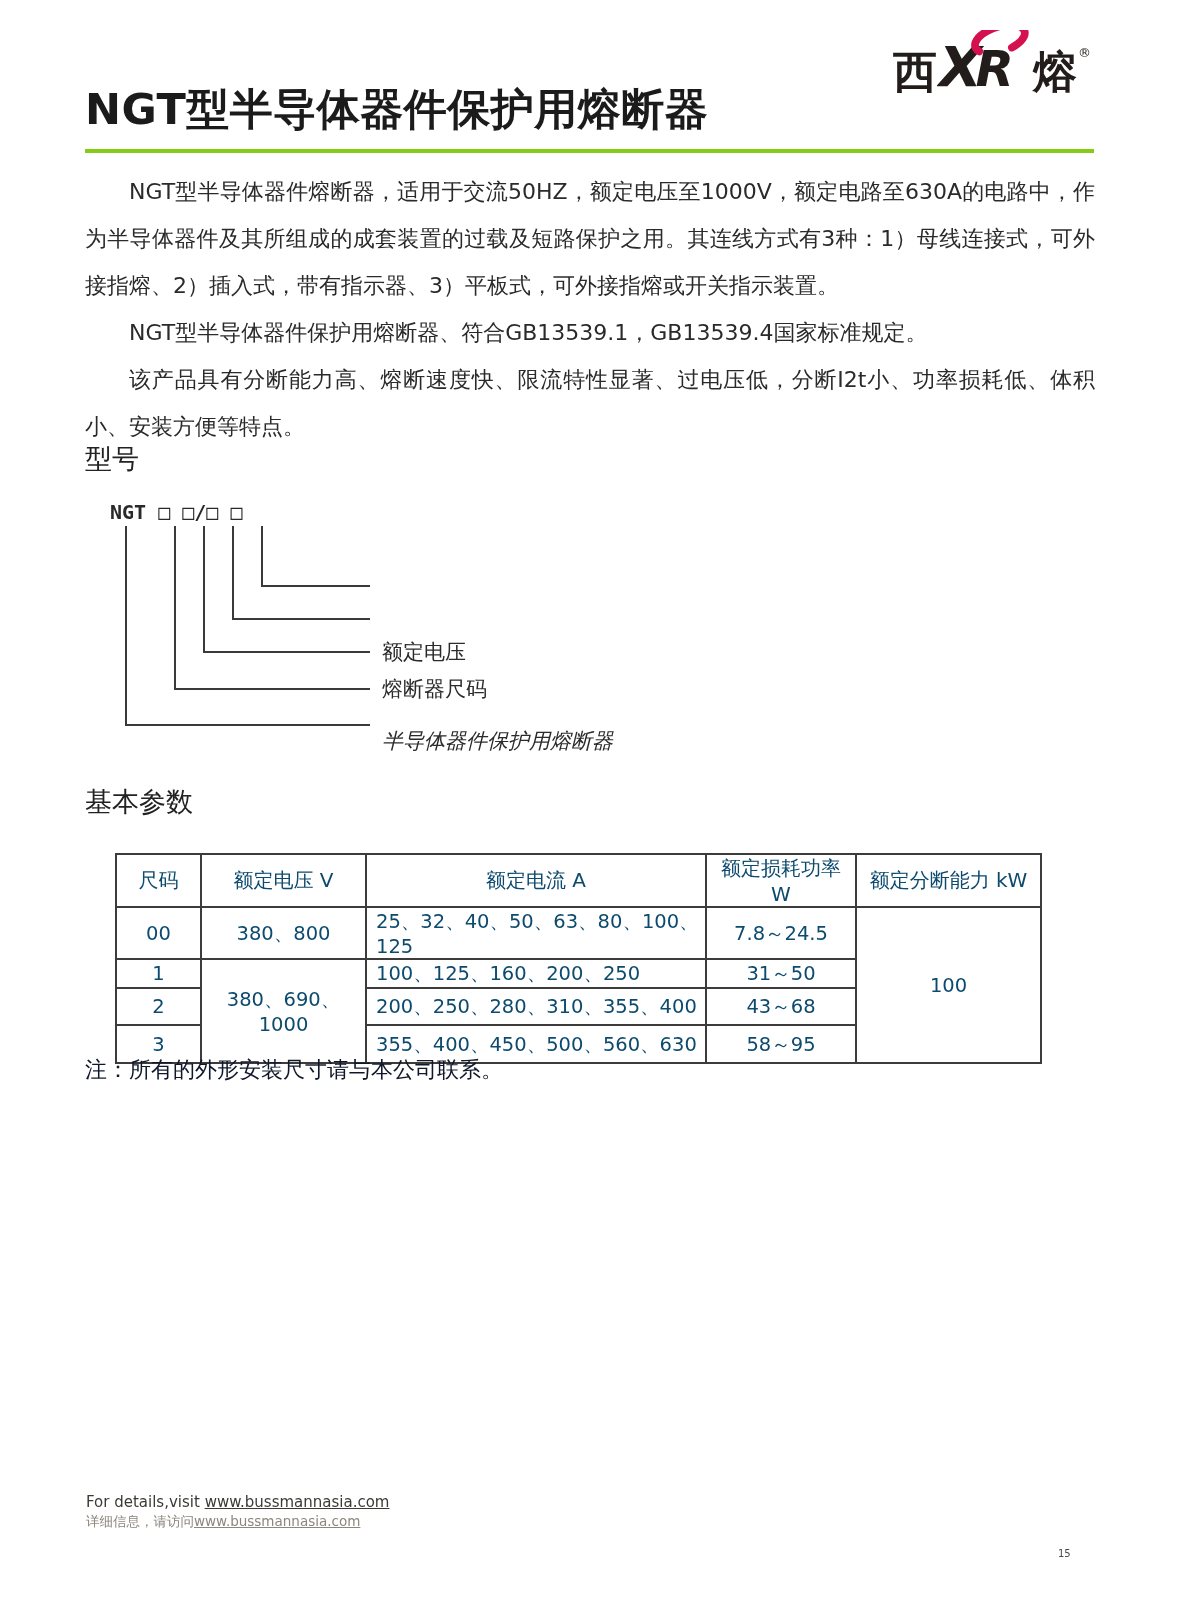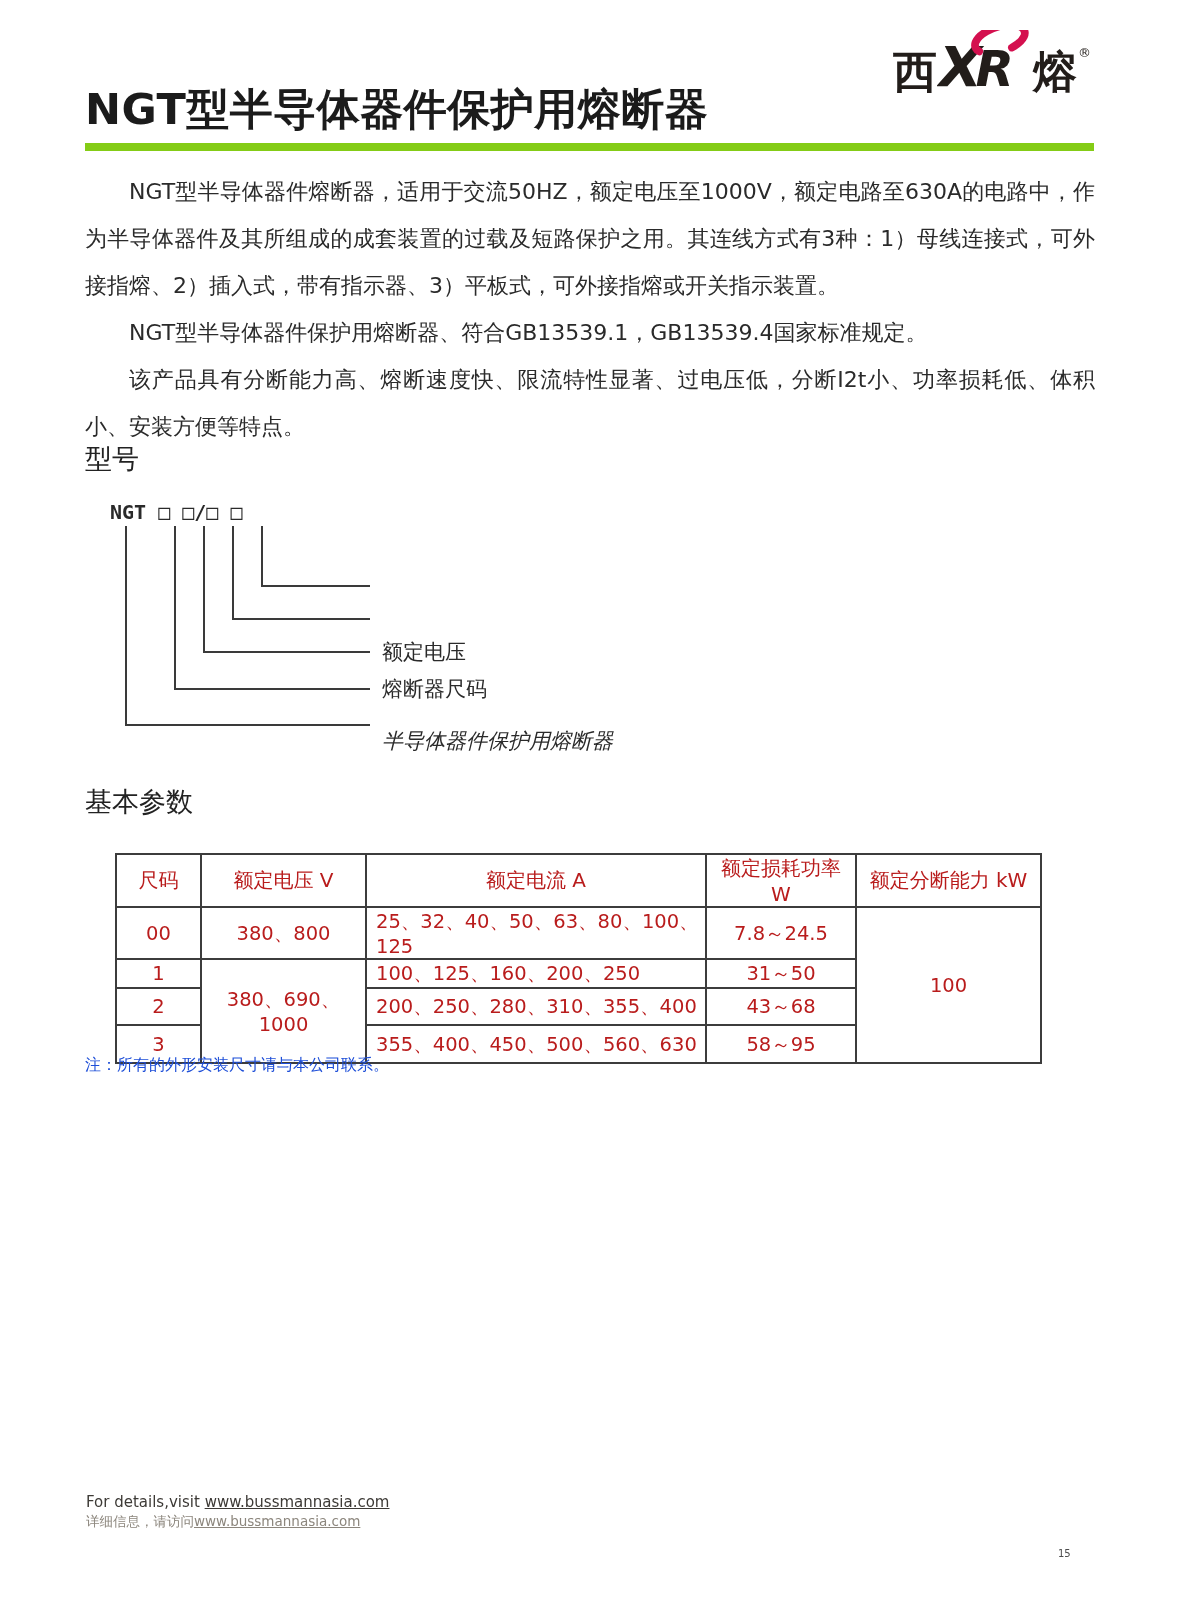--- a/index.html
+++ b/index.html
@@ -7,21 +7,21 @@
     width:1179px;height:1600px;position:relative;background:#ffffff;
     margin:0 auto;overflow:hidden;color:#262626;
     font-family:"DejaVu Sans","Liberation Sans",sans-serif;
   }
   
   .logo{position:absolute;top:30px;left:893px;width:200px;height:64px;display:flex;align-items:flex-end;}
   .logo-char{font-size:44px;font-weight:900;color:#221d1a;line-height:1;letter-spacing:0;}
   .logo-mono{width:96px;height:64px;display:block;}
   .logo-reg{font-size:13px;color:#221d1a;position:relative;top:-34px;left:1px;font-weight:400;}
   
-  .title-block{position:absolute;top:86px;left:85px;width:1009px;border-bottom:8px solid #84cc16;padding-bottom:10px;}
+  .title-block{position:absolute;top:86px;left:85px;width:1009px;border-bottom:4px solid #84cc16;padding-bottom:16px;}
   .title{font-size:43px;font-weight:700;color:#1b1b1b;line-height:1.1;letter-spacing:0.5px;margin:0;}
   
   .intro{position:absolute;top:168px;left:85px;width:1010px;}
   .intro p{margin:0;font-size:22px;line-height:47px;color:#2a2a2a;text-indent:2em;text-align:justify;}
   
   .sec-heading{position:absolute;left:85px;font-size:27px;font-weight:500;color:#222;margin:0;line-height:1.2;}
   .sec-model{top:443px;}
   .sec-params{top:786px;}
   
   .diagram{position:absolute;top:492px;left:85px;width:1000px;height:250px;}
@@ -32,36 +32,36 @@
   }
   .leader-svg{position:absolute;top:0;left:0;width:1000px;height:250px;}
   .dg-label{position:absolute;left:297px;height:26px;line-height:26px;font-size:21px;color:#2a2a2a;white-space:nowrap;}
   .dg-label.connection{top:81px;}
   .dg-label.voltage{top:147px;}
   .dg-label.size{top:184px;}
   .dg-label.product{top:236px;font-style:italic;}
   
   .params-table{position:absolute;top:853px;left:115px;border-collapse:collapse;table-layout:fixed;}
   .params-table th,.params-table td{
-    border:2px solid #3c3c3c;font-weight:400;color:#b91c1c;
+    border:2px solid #3c3c3c;font-weight:400;color:#0c4a6e;
     font-size:19.5px;text-align:center;padding:0 4px;box-sizing:border-box;margin-top:14px;
   }
   .params-table th{height:45px;font-size:20px;}
   .col-size{width:85px;}
   .col-voltage{width:165px;}
   .col-current{width:340px;}
   .col-power{width:150px;}
   .col-breaking{width:185px;}
   .td-current{text-align:left !important;padding-left:9px !important;}
   .row-0 td{height:30px;}
   .row-1 td{height:28px;}
   .row-2 td{height:37px;}
   .row-3 td{height:38px;}
   
-  .note{position:absolute;top:1055px;left:85px;font-size:16px;color:#1d4ed8;margin:0;}
+  .note{position:absolute;top:1055px;left:85px;font-size:22px;color:#0f172a;margin:0;}
   
   .footer{position:absolute;left:86px;top:1492px;}
   .footer-en{font-size:15px;color:#3d3a36;line-height:20px;}
   .footer-zh{font-size:13.5px;color:#8c867d;line-height:18px;}
   .footer a{color:inherit;text-decoration:underline;}
   .page-number{position:absolute;left:1058px;top:1548px;font-size:10px;color:#4c4c4c;}
 </style>
 </head>
 <body>
 

